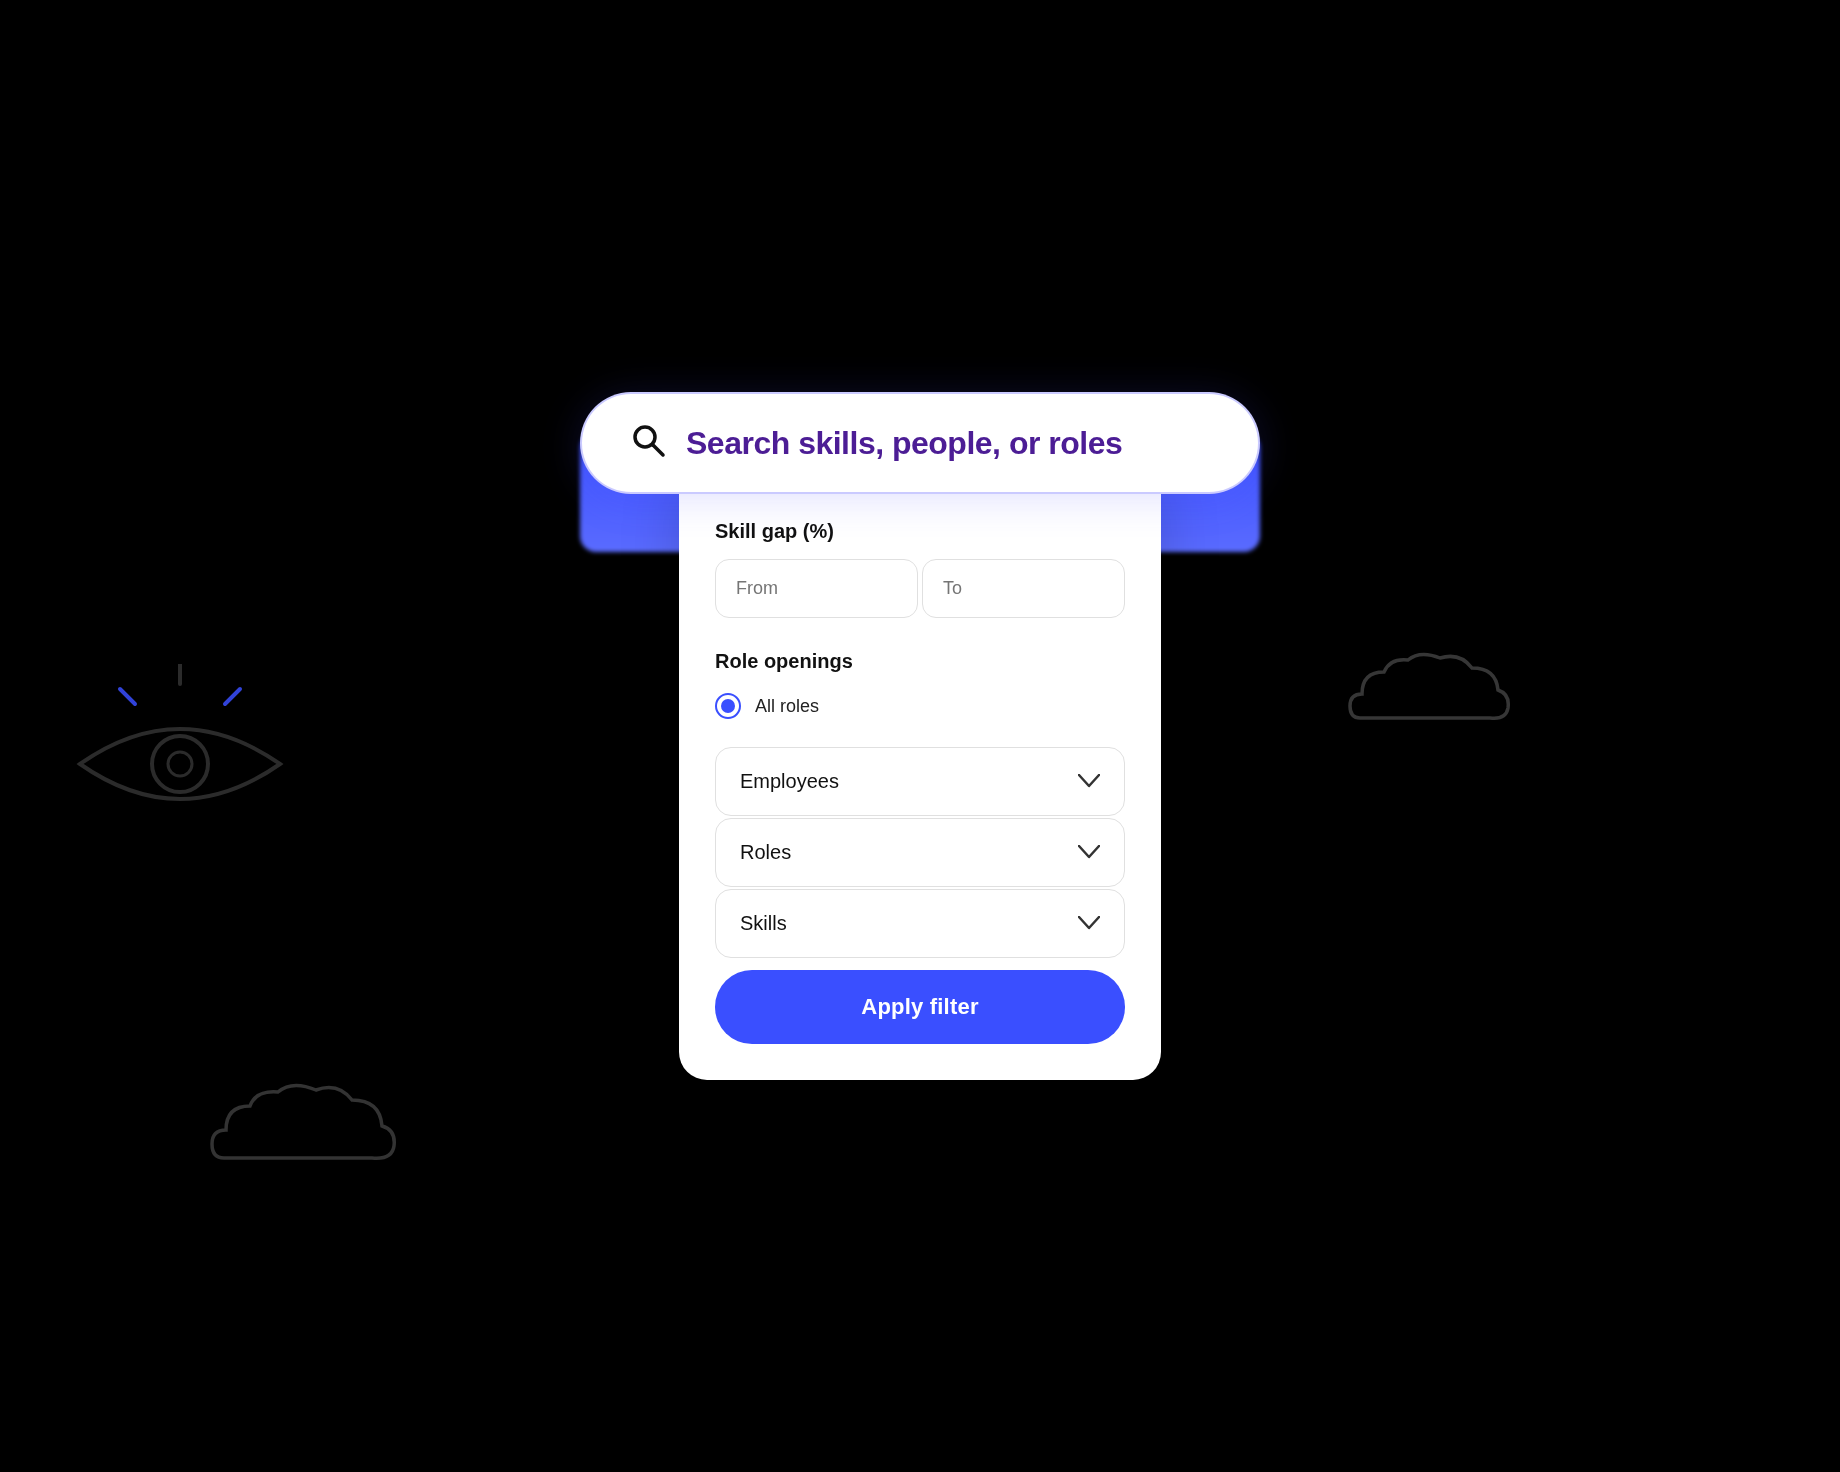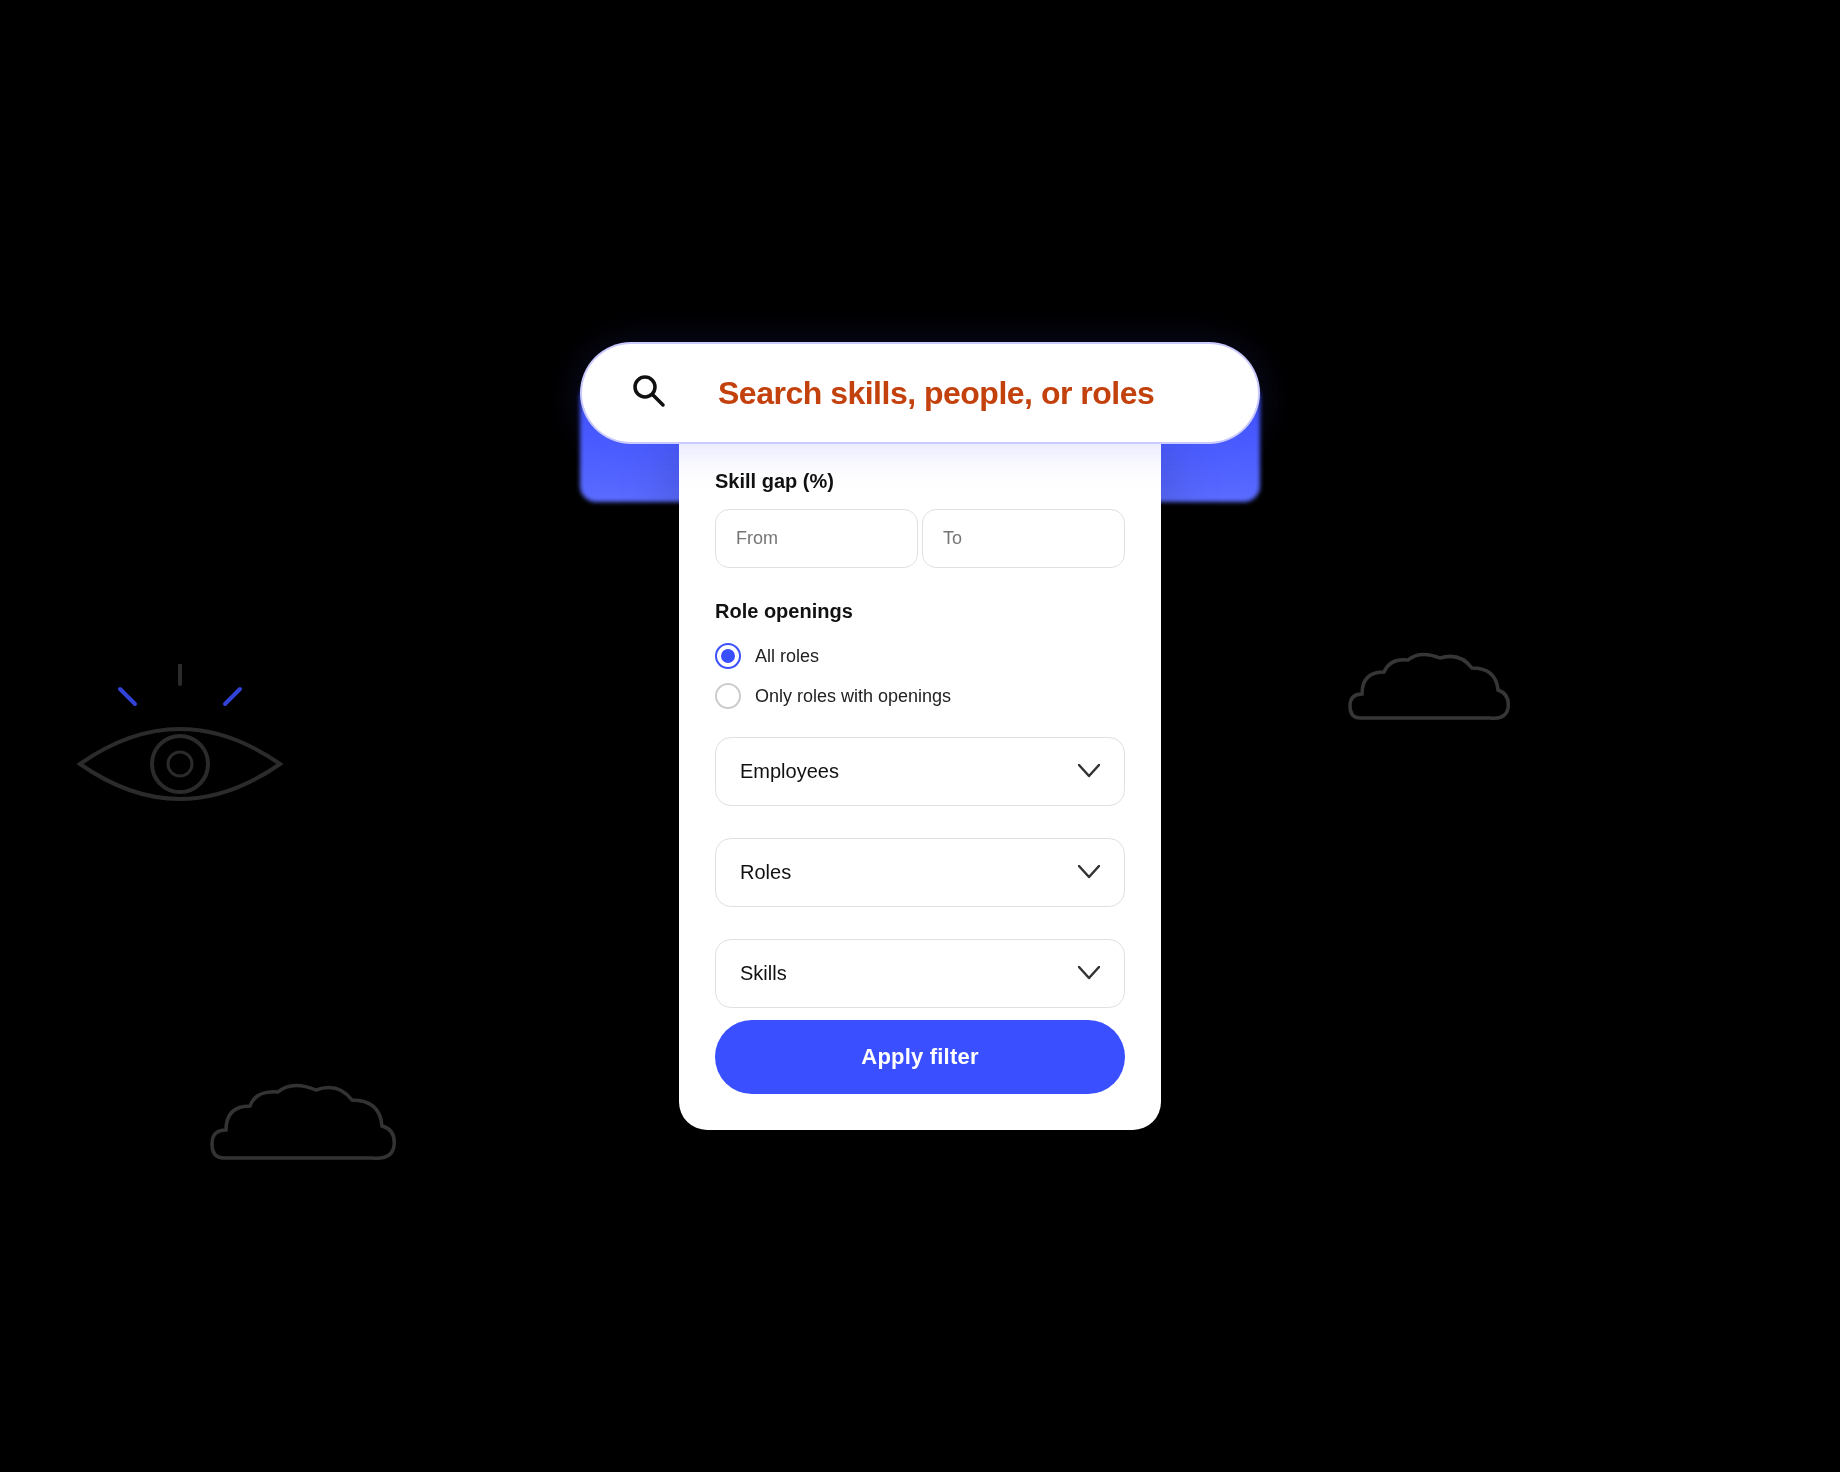--- a/index.html
+++ b/index.html
@@ -42,23 +42,22 @@
 
     .search-icon-wrap {
       color: #111;
       font-size: 36px;
       line-height: 1;
     }
 
     .search-text {
       font-size: 32px;
       font-weight: 700;
-      color: #c2410c;
+      color: #4c1d95;
       letter-spacing: -0.5px;
-      margin-left: 32px;
     }
 
     
     .search-glow {
       position: absolute;
       top: 40px;
       left: 50%;
       transform: translateX(-50%);
       width: 680px;
       height: 120px;
@@ -159,21 +158,21 @@
     }
 
     
     .dropdown-item {
       border: 1.5px solid #e0e0e0;
       border-radius: 16px;
       padding: 22px 24px;
       display: flex;
       align-items: center;
       justify-content: space-between;
-      margin-bottom: 32px;
+      margin-bottom: 2px;
       cursor: pointer;
       background: #fff;
     }
 
     .dropdown-item:last-of-type {
       margin-bottom: 0;
     }
 
     .dropdown-label {
       font-size: 20px;
@@ -281,24 +280,20 @@
     
     <div class="role-openings-section">
       <div class="section-label">Role openings</div>
       <div class="radio-group">
 
         <label class="radio-option">
           <div class="radio-circle selected"></div>
           <span class="radio-label">All roles</span>
         </label>
 
-        <label class="radio-option">
-          <div class="radio-circle unselected"></div>
-          <span class="radio-label">Only roles with openings</span>
-        </label>
       </div>
     </div>
 
     
     <div class="dropdowns-section">
 
       <div class="dropdown-item">
         <span class="dropdown-label">Employees</span>
         <span class="chevron-icon">
           <svg width="22" height="14" viewBox="0 0 22 14" fill="none">

